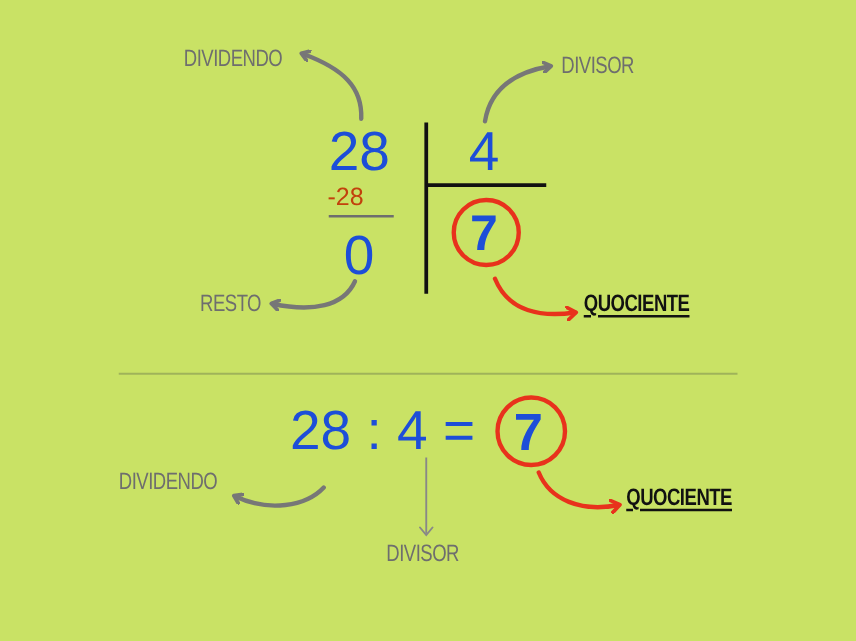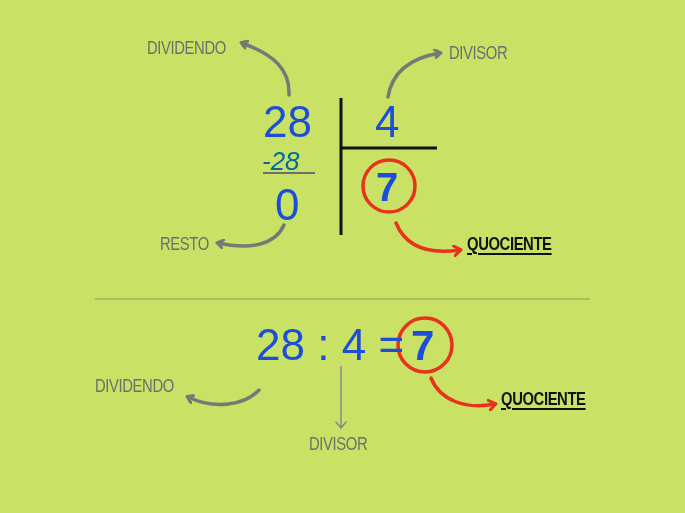--- a/index.html
+++ b/index.html
@@ -41,30 +41,30 @@
   <line x1="95" y1="299" x2="590" y2="299" stroke="#9fb35a" stroke-width="1.5"></line>
 
   <path d="M259,390 C245,405 215,410 188,397" fill="none" stroke="#777" stroke-width="3.5" stroke-linecap="round" marker-end="url(#ag)"></path>
   <line x1="341" y1="366" x2="341" y2="427" stroke="#888" stroke-width="1.5" marker-end="url(#agt)"></line>
   <circle cx="425" cy="345" r="27" fill="none" stroke="#e8321c" stroke-width="3.5"></circle>
   <path d="M431,378 C440,400 465,410 495,404" fill="none" stroke="#e8321c" stroke-width="3.5" stroke-linecap="round" marker-end="url(#ar)"></path>
 </svg>
 
 <div class="abs num" style="left:263px; top:100px; font-size:44px;">28</div>
 <div class="abs num" style="left:375px; top:100px; font-size:44px;">4</div>
-<div class="abs num" style="left:262px; top:148px; font-size:26px; color:#0369a1;font-style:italic;">-28</div>
+<div class="abs num" style="left:262px; top:148px; font-size:20px; color:#c2410c;">-28</div>
 <div class="abs num" style="left:275px; top:183px; font-size:44px;">0</div>
 <div class="abs num" style="left:376px; top:167px; font-size:40px; font-weight:bold;">7</div>
 
 <div class="abs lbl" style="left:147px; top:38px;">DIVIDENDO</div>
 <div class="abs lbl" style="left:449px; top:43px;">DIVISOR</div>
 <div class="abs lbl" style="left:160px; top:234px;">RESTO</div>
 <div class="abs lbl qlbl" style="left:467px; top:234px;">QUOCIENTE</div>
 
-<div class="abs num" style="left:256px; top:323px; font-size:44px; white-space:nowrap;">
+<div class="abs num" style="left:232px; top:323px; font-size:44px; white-space:nowrap;">
   <span>28</span>
   <span>:</span>
   <span>4</span>
   <span>=</span>
 </div>
 <div class="abs num" style="left:411px; top:325px; font-size:42px; font-weight:bold;">7</div>
 
 <div class="abs lbl" style="left:95px; top:376px;">DIVIDENDO</div>
 <div class="abs lbl" style="left:309px; top:434px;">DIVISOR</div>
 <div class="abs lbl qlbl" style="left:501px; top:389px;">QUOCIENTE</div>

